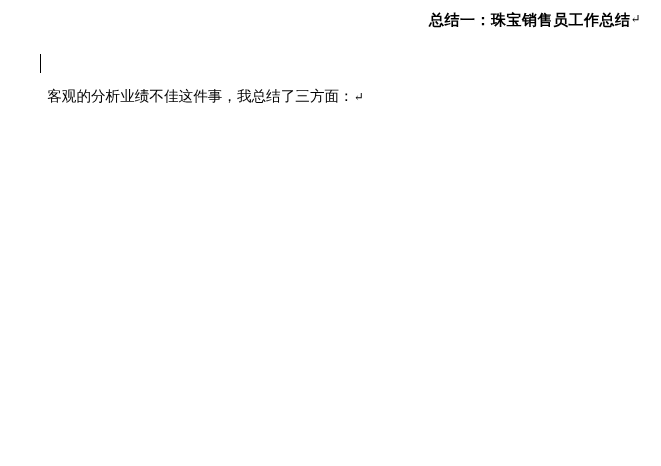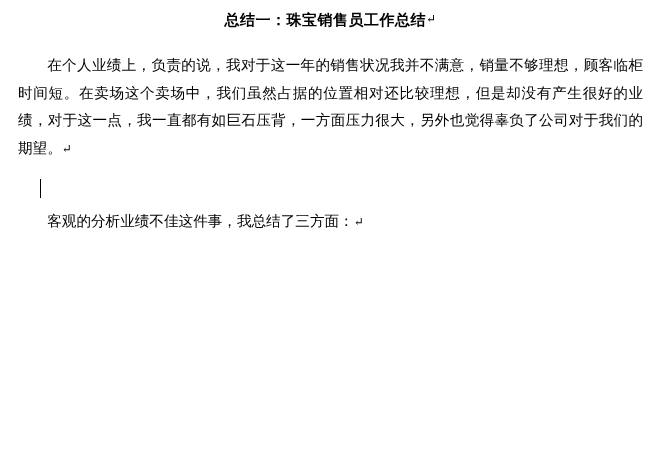--- a/index.html
+++ b/index.html
@@ -16,21 +16,21 @@
   }
   .page {
     position: relative;
     width: 661px;
     height: 466px;
     background: #ffffff;
     box-sizing: border-box;
     padding: 0;
   }
   .doc-title {
-    text-align: center;
+    text-align: right;
     font-size: 15px;
     font-weight: bold;
     letter-spacing: 0.5px;
     margin: 9px 0 0 0;
     padding: 0 20px;
     line-height: 20px;
   }
   .title-mark {
     display: inline-block;
     color: #000;
@@ -78,21 +78,20 @@
 <div class="page">
 
   <div class="doc-title">
     <span>总结一：珠宝销售员工作总结</span><span class="title-mark">↵</span>
   </div>
 
   <div class="body-wrap">
 
 
 
-    <p class="para"><span>在个人业绩上，负责的说，我对于这一年的销售状况我并不满意，销量不够理想，顾客临柜时间短。在卖场这个卖场中，我们虽然占据的位置相对还比较理想，但是却没有产生很好的业绩，对于这一点，我一直都有如巨石压背，一方面压力很大，另外也觉得辜负了公司对于我们的期望。</span><span class="pmark">↵</span></p>
 
     <div class="caret-line">
       <span class="caret"></span>
     </div>
 
     <p class="para last"><span>客观的分析业绩不佳这件事，我总结了三方面：</span><span class="pmark">↵</span></p>
 
   </div>
 </div>
 

